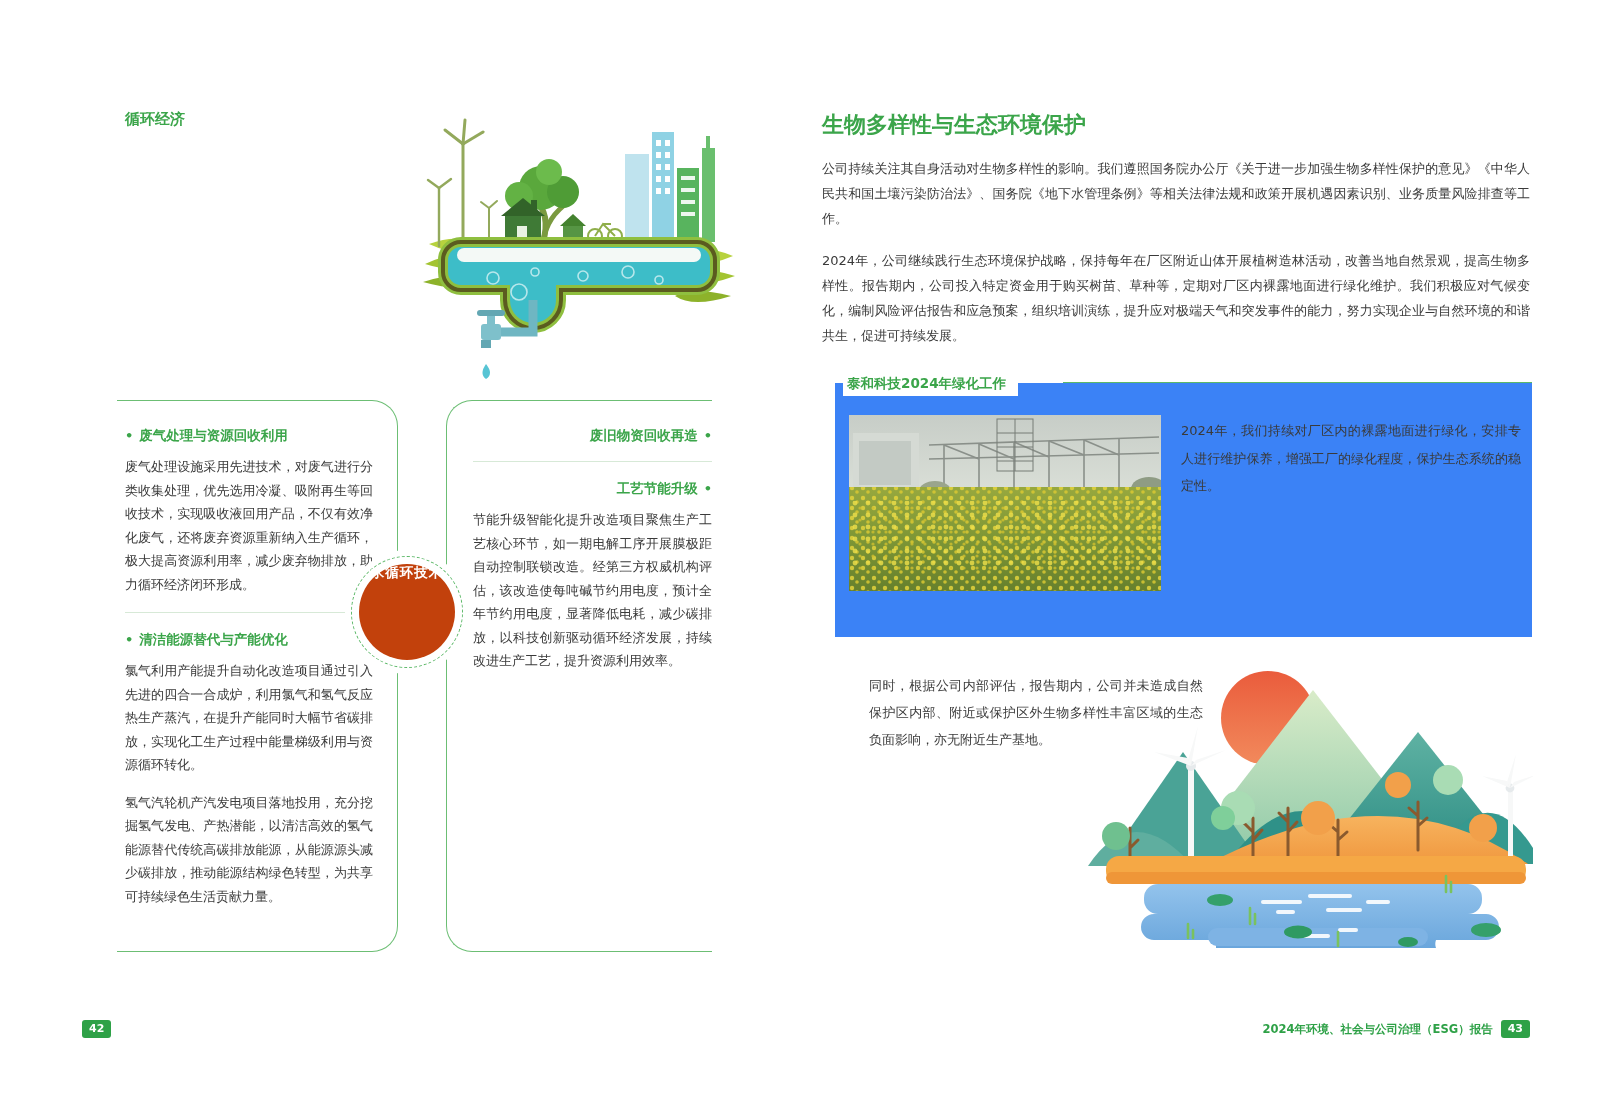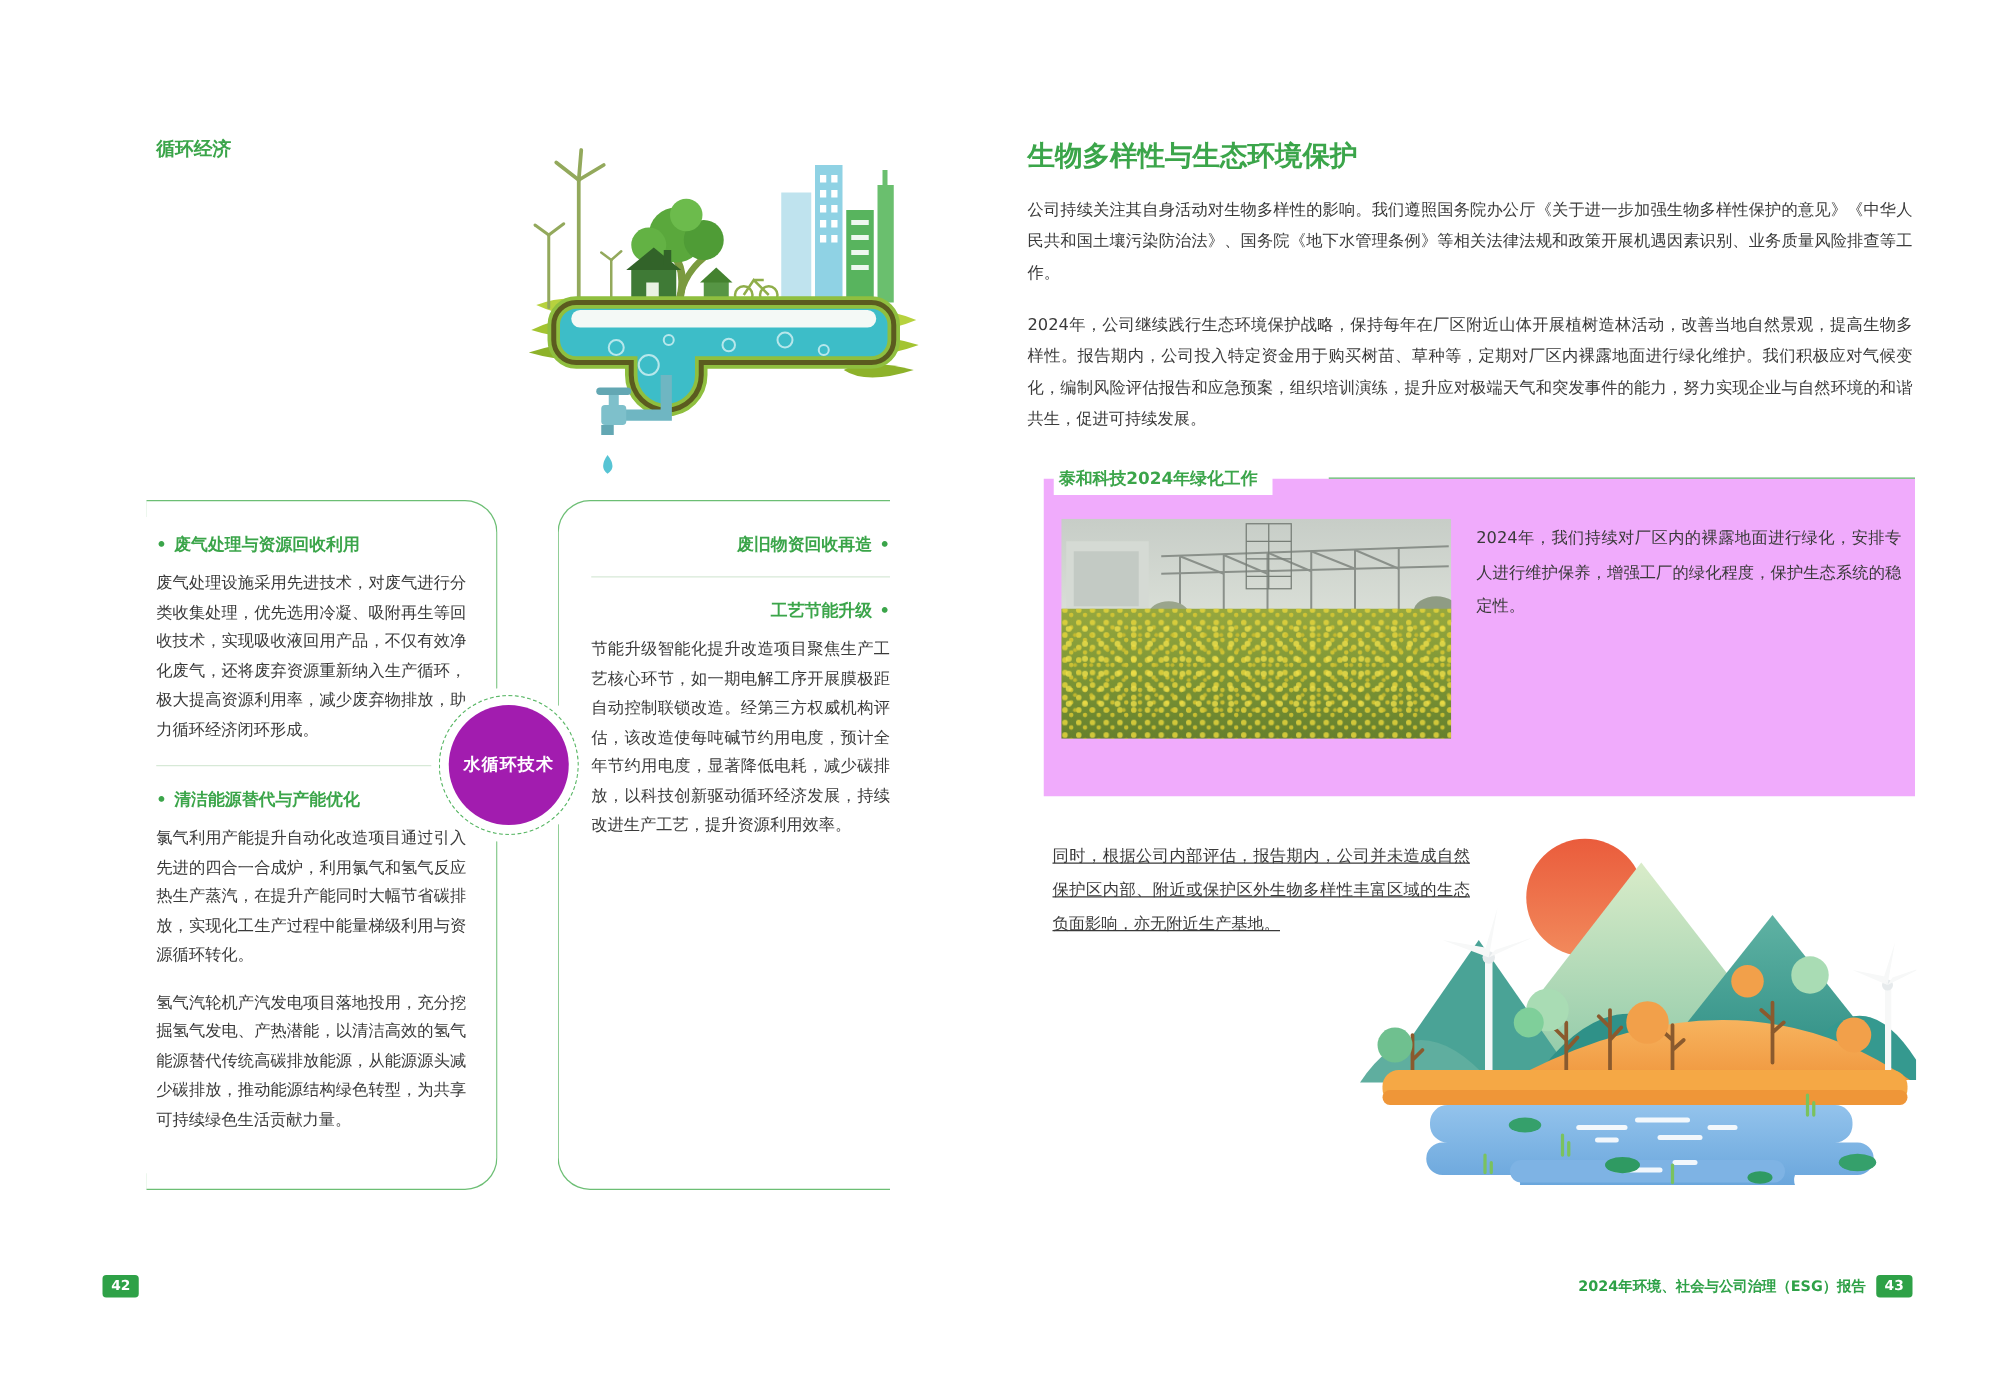--- a/index.html
+++ b/index.html
@@ -28,36 +28,36 @@
   .card h3{margin:0 0 10px 0;font-size:13.5px;font-weight:bold;color:#3ba54a;}
   .card h3 .dot{color:#3ba54a;font-size:13px;margin:0 6px 0 0;}
   .card-right h3{text-align:right;}
   .card-right h3 .dot{margin:0 0 0 6px;}
   .card p{margin:0 0 14px 0;font-size:13px;line-height:23.5px;text-align:justify;}
   .card .sep{border:none;border-top:1px solid #d7e9d7;margin:16px 0 18px 0;}
   
   .circle-mask{left:345px;top:550px;width:124px;height:124px;border-radius:50%;background:#ffffff;}
   .circle-ring{left:351px;top:556px;width:112px;height:112px;border-radius:50%;border:1.5px dashed #5cb868;box-sizing:border-box;}
   .circle-solid{
-    left:359px;top:564px;width:96px;height:96px;border-radius:50%;background:#a21caf;
-    display:flex;align-items:center;justify-content:center;color:#ffffff;font-size:13.5px;font-weight:bold;letter-spacing:1px;
+    left:359px;top:564px;width:96px;height:96px;border-radius:50%;background:#c2410c;
+    display:flex;justify-content:center;color:#ffffff;font-size:13.5px;font-weight:bold;letter-spacing:1px;
   }
   
   .rp-title{left:822px;top:110px;font-size:22px;font-weight:bold;color:#3ba54a;}
   .rp-p1{left:822px;top:156px;width:708px;font-size:13px;line-height:25px;text-align:justify;}
   .rp-p2{left:822px;top:248px;width:708px;font-size:13px;line-height:25px;text-align:justify;}
-  .case-panel{left:835px;top:383px;width:697px;height:254px;background:#f0abfc;}
+  .case-panel{left:835px;top:383px;width:697px;height:254px;background:#3b82f6;}
   .case-title{
     position:absolute;left:8px;top:-13px;height:26px;line-height:26px;background:#ffffff;
     padding:0 12px 0 4px;font-size:13.5px;font-weight:bold;color:#3ba54a;white-space:nowrap;
   }
   .case-line{position:absolute;left:228px;right:0;top:-1px;border-top:1.5px solid #5cb868;}
   .case-photo{position:absolute;left:14px;top:32px;width:312px;height:176px;}
   .case-text{position:absolute;left:346px;top:34px;width:340px;font-size:13px;line-height:27.5px;text-align:justify;}
-  .rp-closing{left:842px;top:672px;width:334px;font-size:13px;line-height:27px;text-align:justify;text-decoration:underline;}
+  .rp-closing{left:869px;top:672px;width:334px;font-size:13px;line-height:27px;text-align:justify;}
   .illustration-island{left:1088px;top:640px;width:445px;height:312px;}
   
   .page-badge{
     background:#2ea147;color:#ffffff;font-size:11px;font-weight:bold;
     padding:2px 7px;border-radius:3px;line-height:14px;
   }
   .badge-left{left:82px;top:1020px;}
   .footer-right{left:1180px;top:1020px;width:350px;display:flex;justify-content:flex-end;align-items:center;gap:8px;text-align:right;}
   .footer-right .ftxt{color:#2ea147;font-size:11.5px;font-weight:bold;}
 </style>

